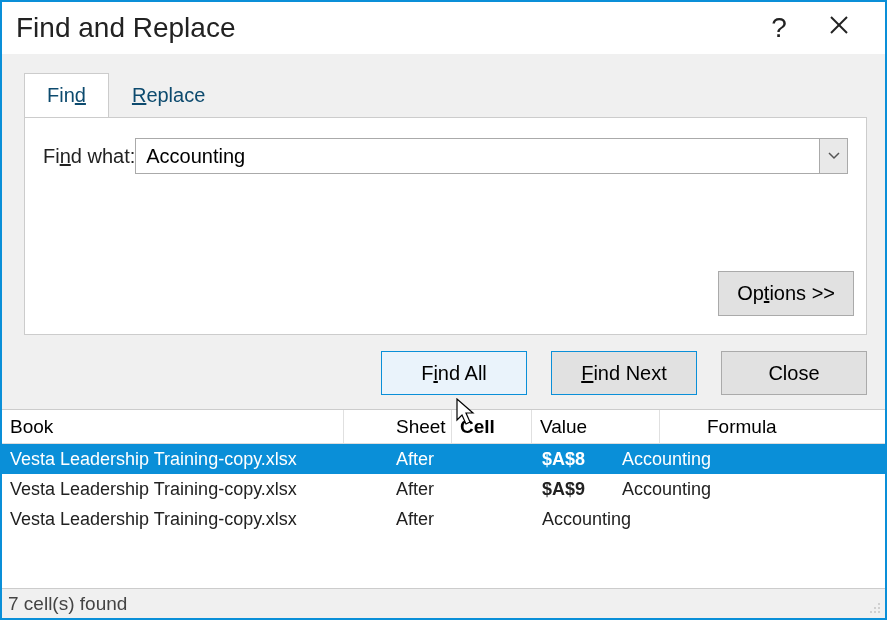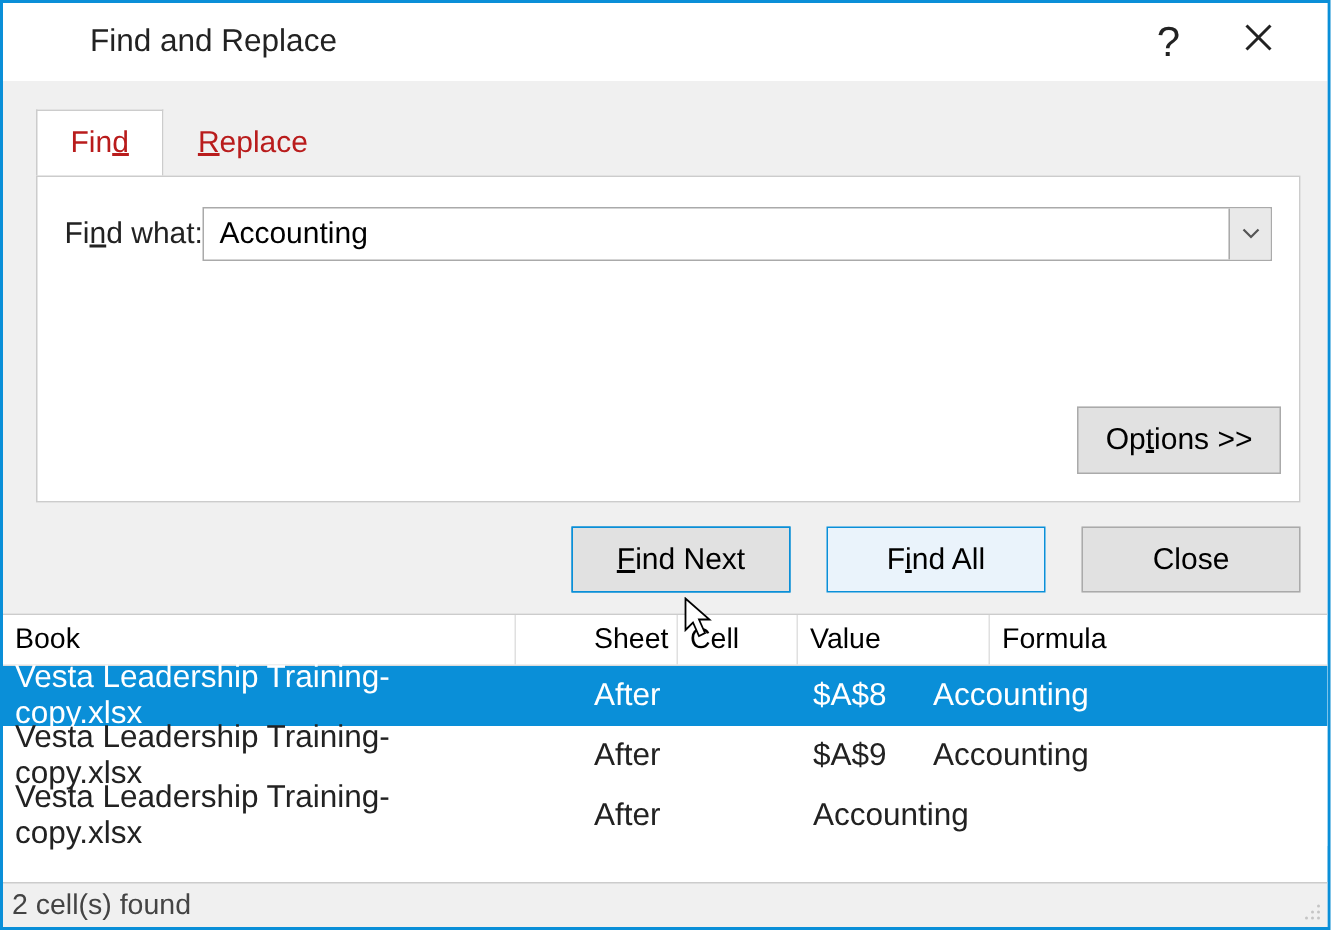--- a/index.html
+++ b/index.html
@@ -17,24 +17,23 @@
       overflow: hidden;
     }
     .titlebar {
       height: 52px;
       display: flex;
       align-items: center;
       padding: 0 16px 0 14px;
       background: #fff;
     }
     .titlebar-title {
-      font-size: 21px;
+      font-size: 28px;
       color: #222;
       flex: 1;
-      margin-left: 44px;
     }
     .titlebar-help {
       font-size: 28px;
       color: #222;
       width: 60px;
       text-align: center;
       cursor: pointer;
       font-weight: 400;
     }
     .titlebar-close {
@@ -53,21 +52,21 @@
       background: #f0f0f0;
     }
     .tab-strip {
       display: flex;
       position: relative;
       top: 1px;
     }
     .tab {
       padding: 10px 22px;
       font-size: 20px;
-      color: #b91c1c;
+      color: #0c4a6e;
       background: #f0f0f0;
       border: 1px solid transparent;
       cursor: pointer;
     }
     .tab.active {
       background: #fff;
       border: 1px solid #ccc;
       border-bottom: 1px solid #fff;
     }
     .underline-char {
@@ -169,27 +168,27 @@
       border-right: 1px solid #e0e0e0;
       display: flex;
       align-items: center;
     }
     .results-header > div:last-child {
       border-right: none;
     }
     .col-book { width: 342px; padding-left: 8px; }
     .col-sheet { width: 64px; margin-left: 44px; }
     .col-name { width: 82px; }
-    .col-cell { width: 80px; }
+    .col-cell { width: 80px; font-weight: bold; }
     .col-value { width: 128px; }
-    .col-formula { flex: 1; }
+    .col-formula { flex: 1; margin-left: 39px; }
     .result-row {
       display: flex;
-      height: 40px;
-      font-size: 21px;
+      height: 30px;
+      font-size: 18px;
       color: #222;
     }
     .result-row > div {
       padding: 4px 8px;
       display: flex;
       align-items: center;
     }
     .result-row.selected {
       background: #0a8fd8;
       color: #fff;
@@ -261,25 +260,25 @@
             </svg>
         </div>
       </div>
     </div>
     <div class="options-btn">
       <span>Op</span><span class="underline-char">t</span><span>ions &gt;&gt;</span>
     </div>
   </div>
 
   <div class="button-row">
+    <div class="btn highlight">
+      <span><span>F</span><span class="underline-char">i</span><span>nd All</span></span>
+    </div>
     <div class="btn default-outline">
       <span><span class="underline-char">F</span><span>ind Next</span></span>
-    </div>
-    <div class="btn highlight">
-      <span><span>F</span><span class="underline-char">i</span><span>nd All</span></span>
     </div>
     <div class="btn">
       <span>Close</span>
     </div>
   </div>
 </div>
 
 <div class="results">
   <div class="results-header">
     <div class="col-book">Book</div>
@@ -309,21 +308,21 @@
         <div class="col-book">Vesta Leadership Training-copy.xlsx</div>
         <div class="col-sheet">After</div>
         <div class="col-name"></div>
         <div class="col-value">Accounting</div>
         <div class="col-formula"></div>
       </div>
     </div>
 </div>
 
 <div class="statusbar">
-  <span>2 cell(s) found</span>
+  <span>7 cell(s) found</span>
   <svg class="resize-grip" viewBox="0 0 14 14">
     <circle cx="12" cy="4" r="1" fill="#777"></circle>
       <circle cx="8" cy="8" r="1" fill="#777"></circle>
       <circle cx="12" cy="8" r="1" fill="#777"></circle>
     <circle cx="4" cy="12" r="1" fill="#777"></circle>
       <circle cx="8" cy="12" r="1" fill="#777"></circle>
       <circle cx="12" cy="12" r="1" fill="#777"></circle>
   </svg>
 </div>
 

